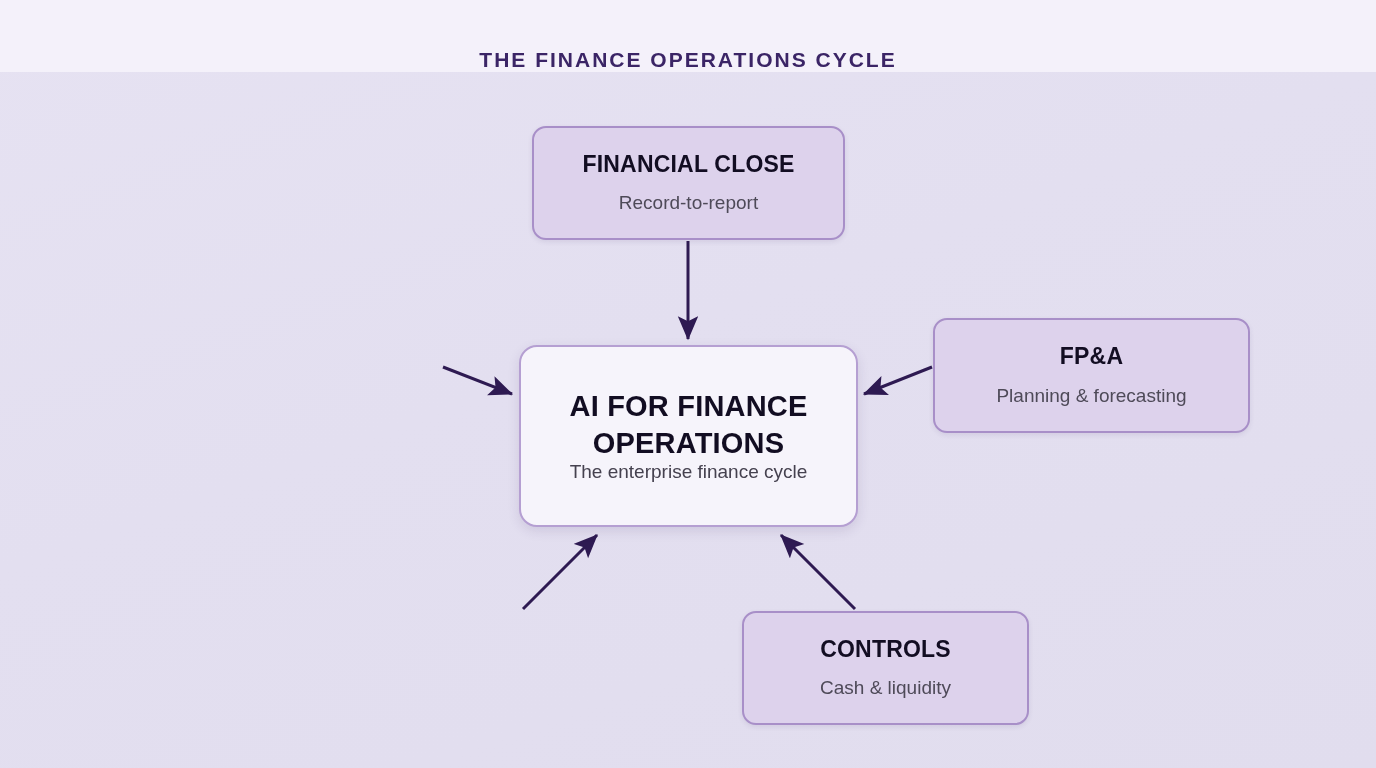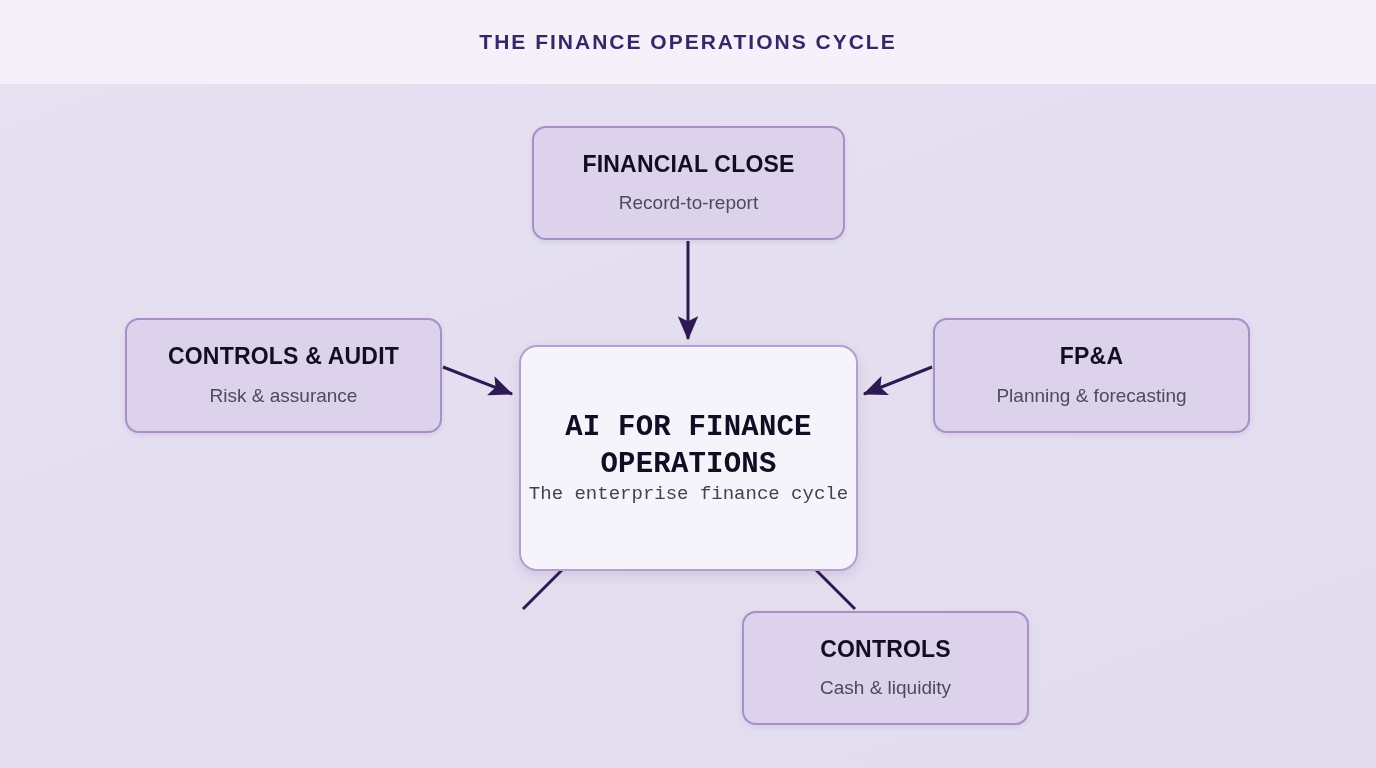--- a/index.html
+++ b/index.html
@@ -20,24 +20,24 @@
     height: 768px;
     background: linear-gradient(160deg, #e6e2f2 0%, #e3dff0 45%, #e1ddee 100%);
   }
 
   
   #header-band {
     position: absolute;
     left: 0;
     top: 0;
     width: 1376px;
-    height: 84px;
+    height: 72px;
     background: #f4f1fa;
     display: flex;
-    align-items: center;
+    align-items: flex-end;
     justify-content: center;
   }
   #page-title {
     font-size: 21px;
     font-weight: bold;
     letter-spacing: 2.0px;
     color: #3b2566;
     text-transform: uppercase;
     white-space: nowrap;
   }
@@ -88,26 +88,25 @@
     text-align: center;
     line-height: 1.2;
     white-space: nowrap;
   }
 
   
   #node-center {
     left: 519px;
     top: 265px;
     width: 339px;
-    height: 226px;
+    height: 182px;
     border-radius: 18px;
     background: #f6f4fb;
     border: 2px solid #b59fd2;
     box-shadow: 0 4px 12px rgba(70, 45, 110, 0.13);
-    font-family: Liberation Mono, monospace;
   }
   #node-center .node-title {
     font-size: 29px;
     line-height: 1.25;
     white-space: normal;
     max-width: 280px;
   }
   #node-center .node-sub {
     margin-top: 0;
     font-size: 19px;
@@ -148,24 +147,20 @@
       <line x1="523" y1="529" x2="597" y2="455" stroke="#2e1a52" stroke-width="3" marker-end="url(#arrowhead)"></line>
 
       <line x1="855" y1="529" x2="781" y2="455" stroke="#2e1a52" stroke-width="3" marker-end="url(#arrowhead)"></line>
     </svg>
 
     <div class="node" id="node-financial-close">
       <div class="node-title">FINANCIAL CLOSE</div>
       <div class="node-sub">Record-to-report</div>
     </div>
 
-    <div class="node" id="node-controls-audit">
-      <div class="node-title">CONTROLS &amp; AUDIT</div>
-      <div class="node-sub">Risk &amp; assurance</div>
-    </div>
 
     <div class="node" id="node-fpa">
       <div class="node-title">FP&amp;A</div>
       <div class="node-sub">Planning &amp; forecasting</div>
     </div>
 
 
     <div class="node" id="node-treasury">
       <div class="node-title">CONTROLS</div>
       <div class="node-sub">Cash &amp; liquidity</div>

